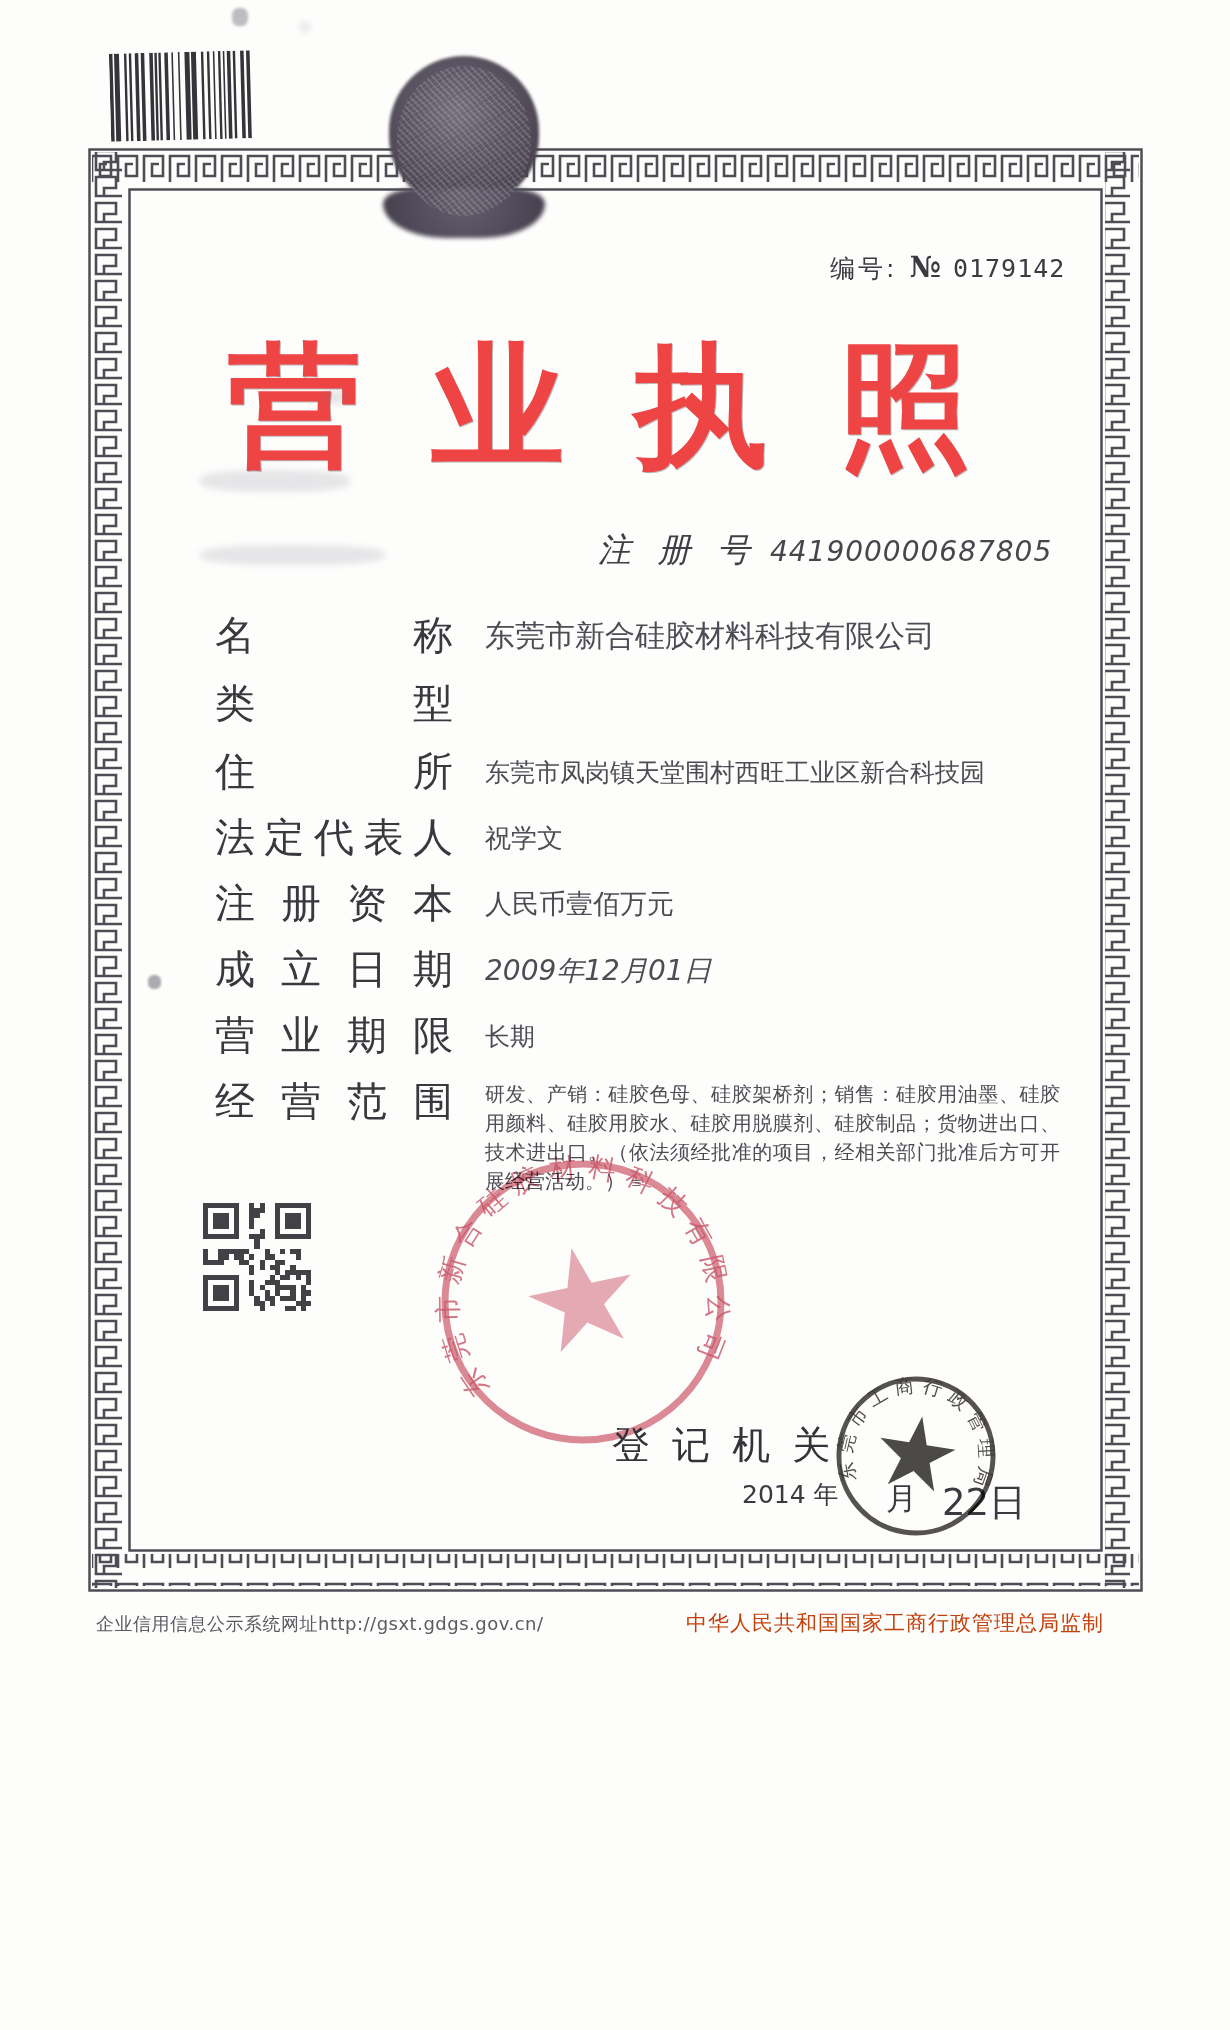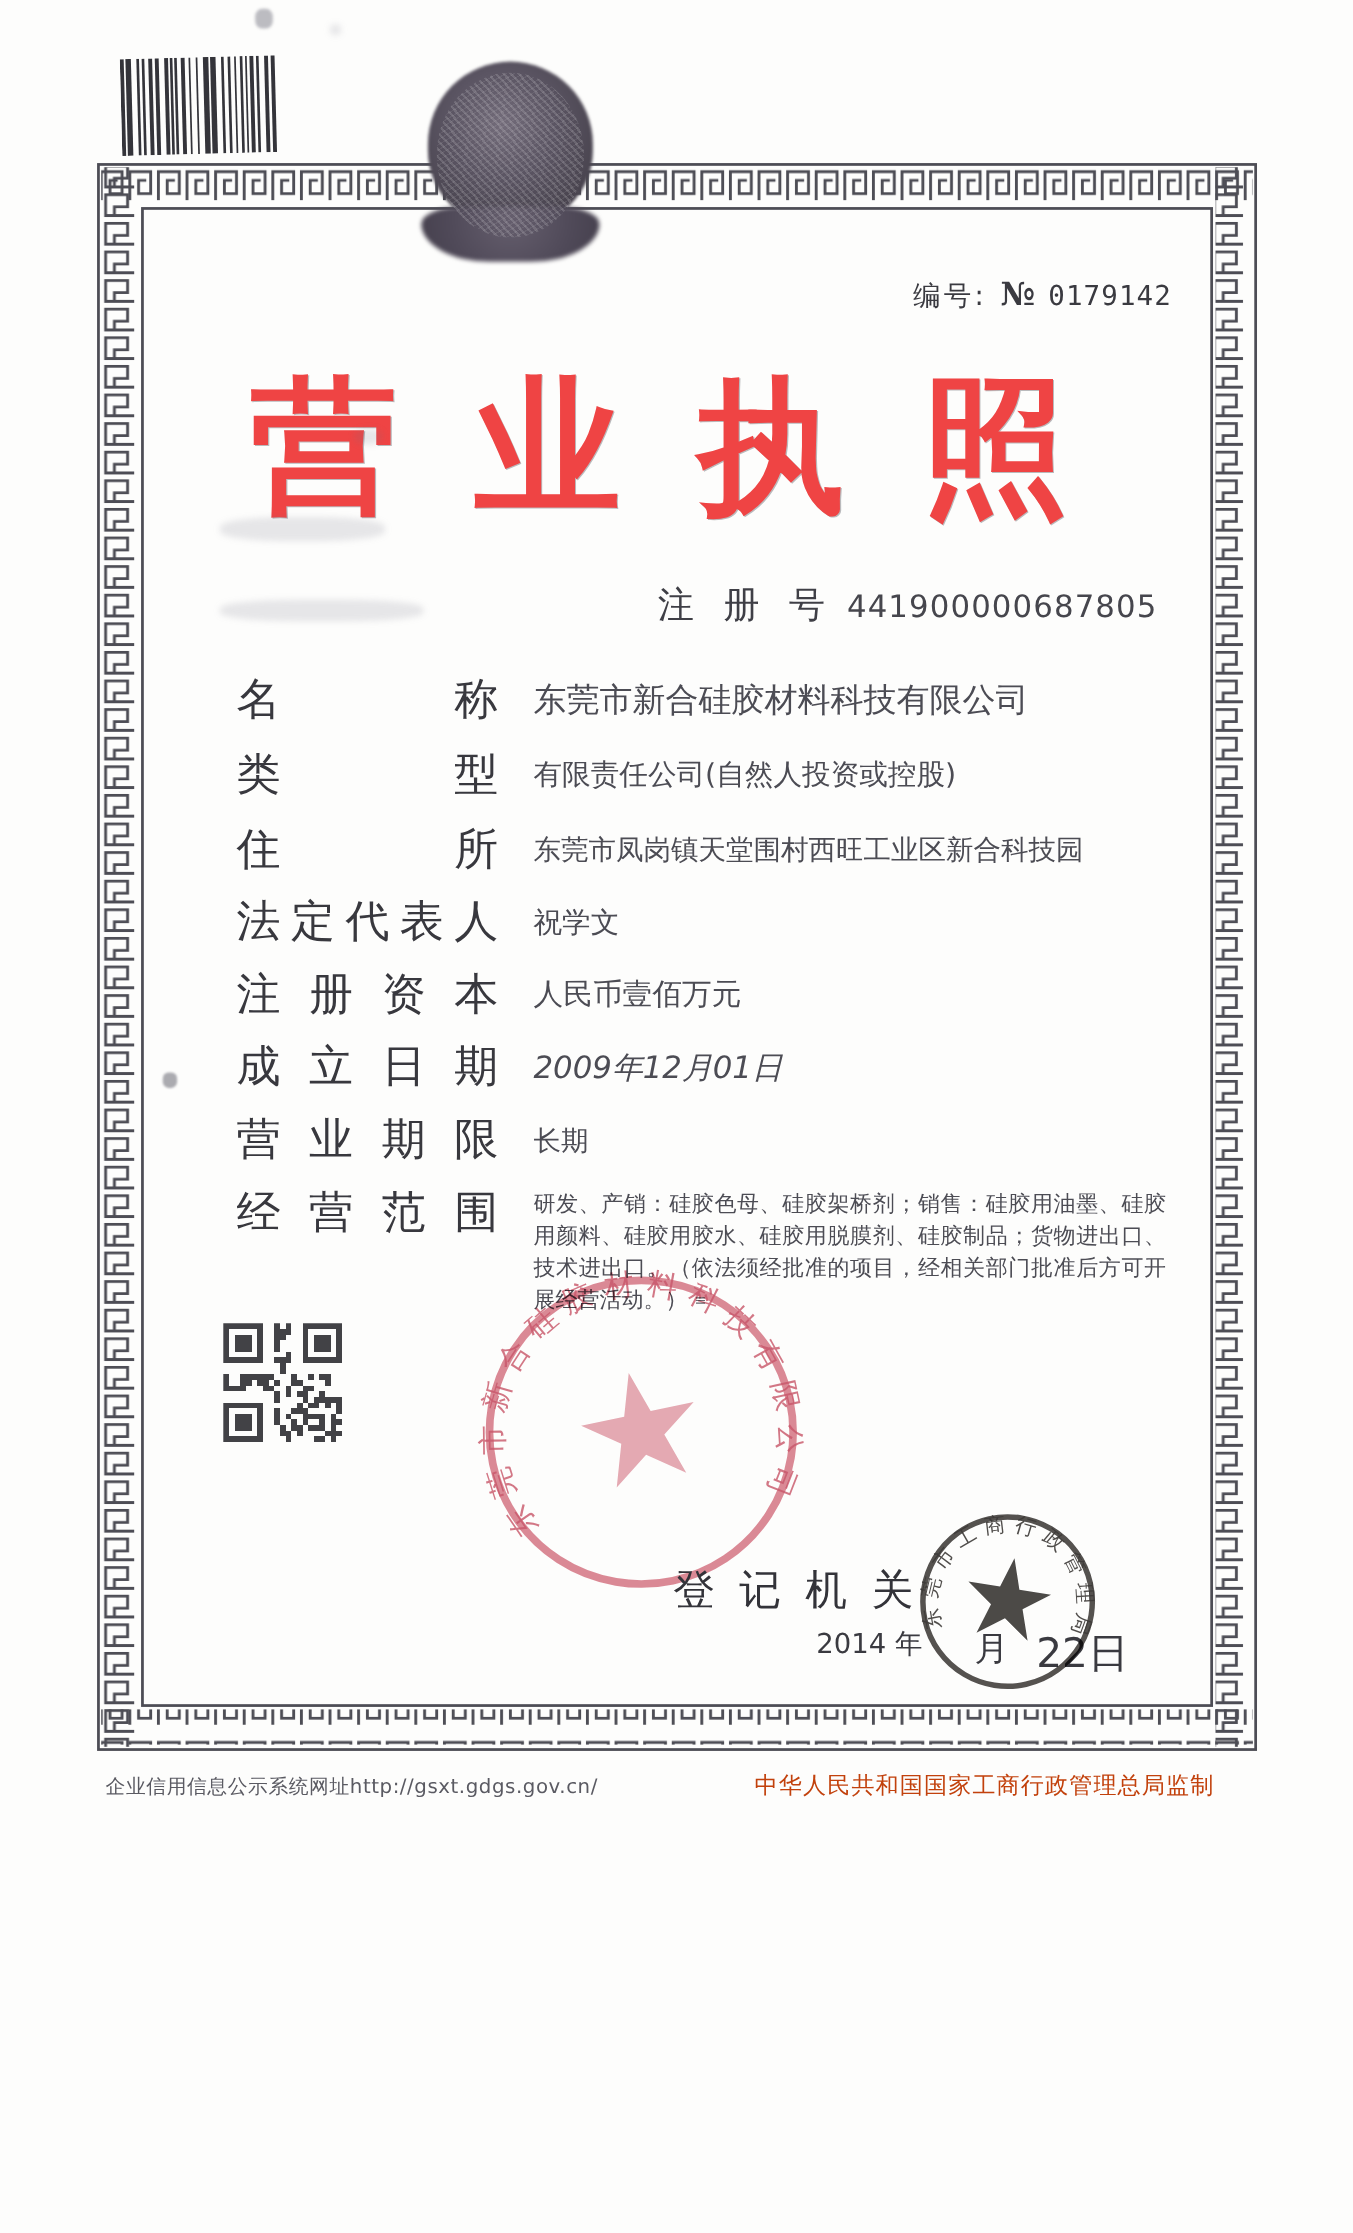--- a/index.html
+++ b/index.html
@@ -27,21 +27,21 @@
   .serial{position:absolute;left:830px;top:250px;display:flex;align-items:baseline;gap:12px;color:#3a3a40;}
   .serial-cjk{font-size:25px;letter-spacing:3px;}
   .serial-no{font-family:"DejaVu Serif","Liberation Serif",serif;font-weight:bold;font-size:29px;}
   .serial-digits{font-family:"DejaVu Sans Mono","Liberation Mono",monospace;font-size:25px;letter-spacing:1px;}
 
   
   .title{position:absolute;left:228px;top:318px;font-size:133px;font-weight:bold;color:#ef4444;
          word-spacing:24px;white-space:nowrap;text-shadow:1px 1px 0 rgba(60,60,70,.35);}
 
   
-  .regline{position:absolute;left:598px;top:528px;display:flex;align-items:baseline;gap:20px;}
+  .regline{position:absolute;left:598px;top:528px;display:flex;align-items:baseline;gap:20px;font-style:italic;}
   .reg-label{font-size:33px;word-spacing:16px;color:#3f3f46;}
   .reg-value{font-size:28px;letter-spacing:1px;color:#46464d;}
 
   
   .rows{position:absolute;left:215px;top:0;width:870px;}
   .frow{position:absolute;left:0;display:flex;align-items:flex-start;}
   .flabel{width:238px;font-size:40px;color:#38383e;display:flex;justify-content:space-between;flex-shrink:0;}
   .fvalue{margin-left:32px;color:#4c4c54;padding-top:8px;}
   .v-name{font-size:30px;}
   .v-type{font-size:26px;padding-top:11px;}
@@ -151,21 +151,20 @@
           <span>名</span>
           <span>称</span>
         </div>
       <div class="fvalue v-name">东莞市新合硅胶材料科技有限公司</div>
     </div>
     <div class="frow" style="top:676px">
       <div class="flabel">
           <span>类</span>
           <span>型</span>
         </div>
-      <div class="fvalue v-type">有限责任公司(自然人投资或控股)</div>
     </div>
     <div class="frow" style="top:744px">
       <div class="flabel">
           <span>住</span>
           <span>所</span>
         </div>
       <div class="fvalue v-addr">东莞市凤岗镇天堂围村西旺工业区新合科技园</div>
     </div>
     <div class="frow" style="top:810px">
       <div class="flabel">

